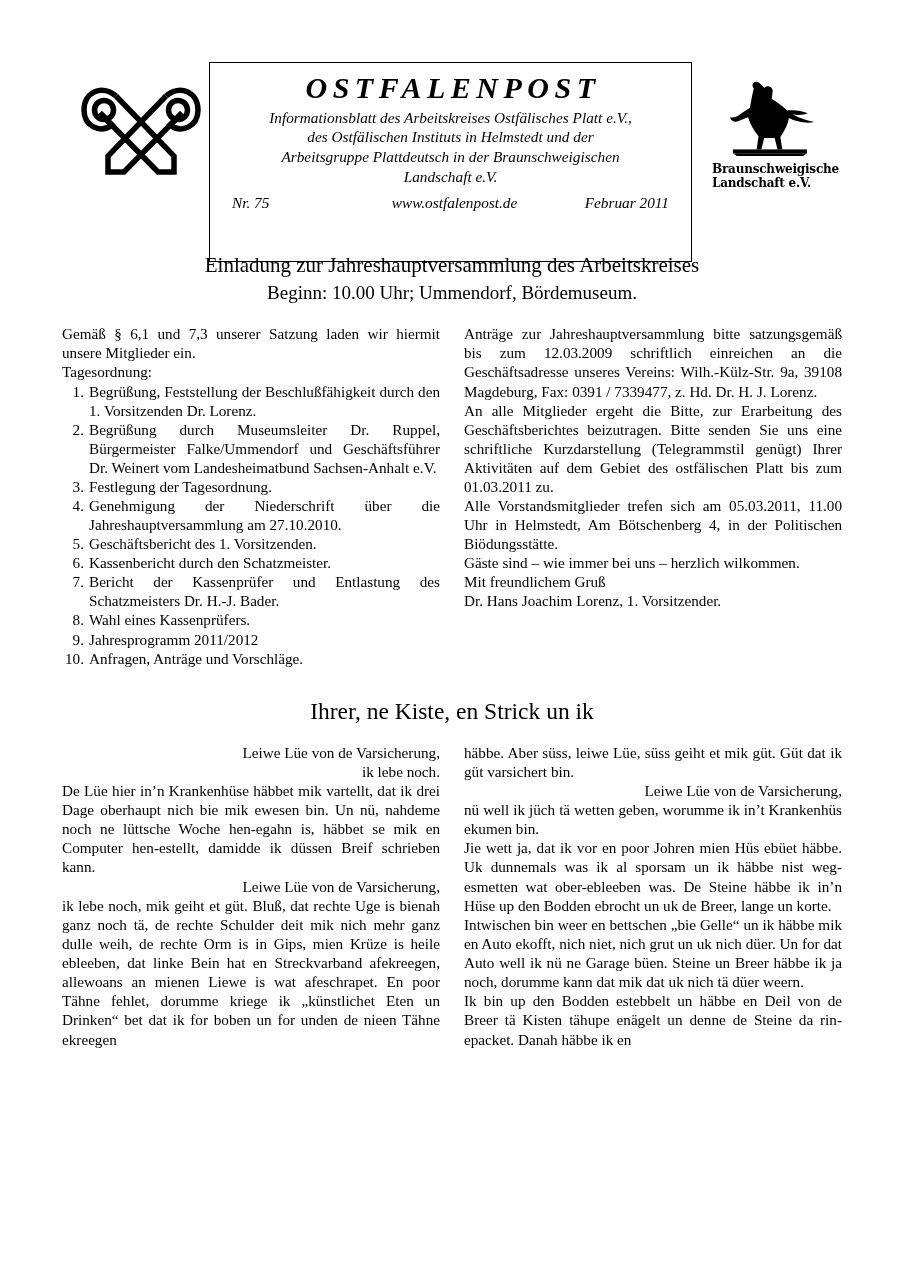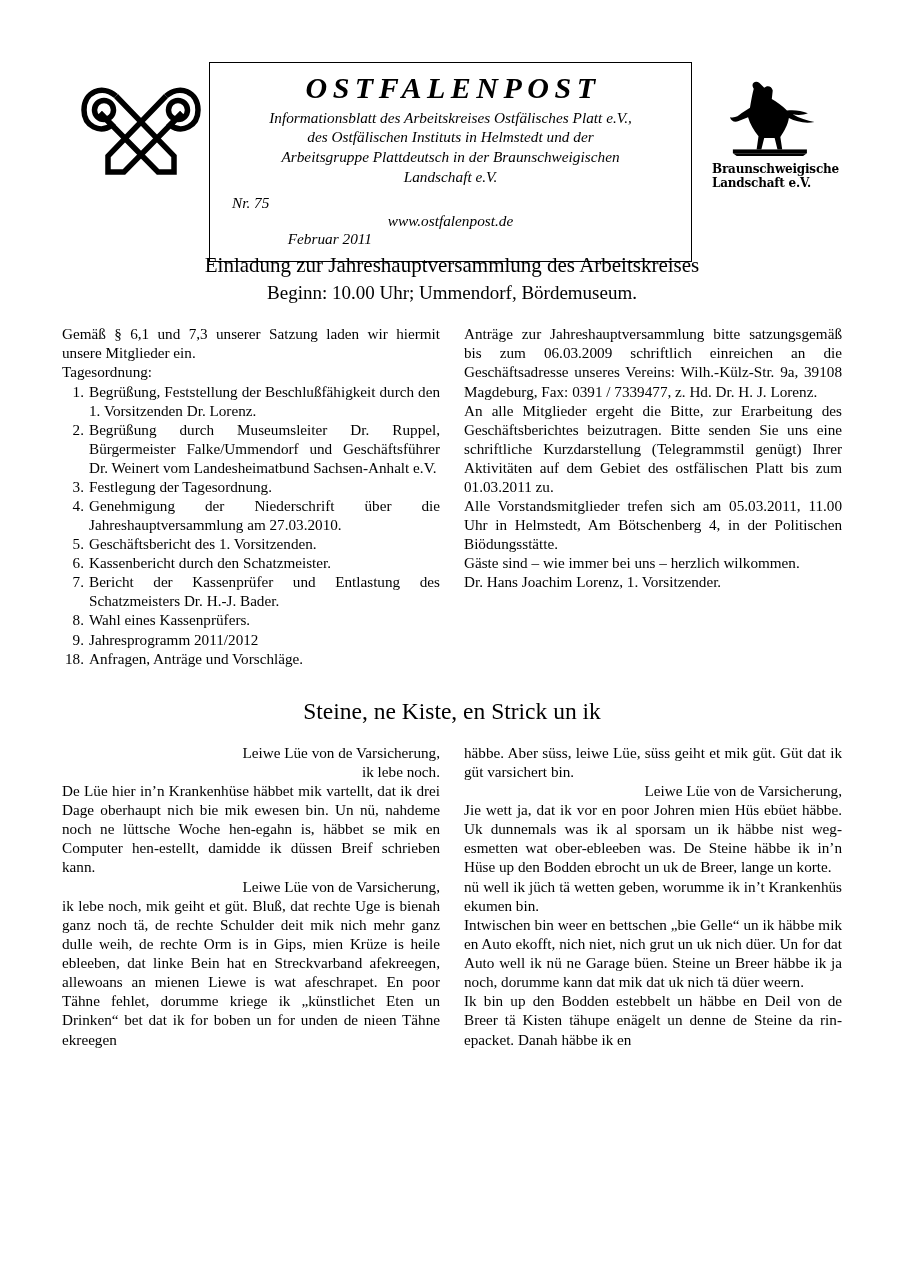--- a/index.html
+++ b/index.html
@@ -54,21 +54,20 @@
     font-size: 15.3px;
     line-height: 1.30;
     margin-top: 4px;
     padding: 0 8px;
   }
   .issue-row {
     display: flex;
     font-size: 15.3px;
     margin-top: 7px;
     padding: 0 22px;
-    flex-direction: column;
   }
   .issue-no { width: 148px; text-align: left; }
   .issue-url { flex: 1; text-align: center; }
   .issue-date { width: 140px; text-align: right; }
 
   .logo-right {
     position: absolute;
     left: 702px;
     top: 16px;
     width: 132px;
@@ -246,51 +245,52 @@
 
 <div class="columns">
 
   <div class="col">
     <p>Gemäß § 6,1 und 7,3 unserer Satzung laden wir hiermit unsere Mitglieder ein.</p>
     <p class="nojust">Tagesordnung:</p>
     <ol class="agenda">
       <li><span class="num">1.</span><span>Begrüßung, Feststellung der Beschlußfähigkeit durch den 1. Vorsitzenden Dr. Lorenz.</span></li>
       <li><span class="num">2.</span><span>Begrüßung durch Museumsleiter Dr. Ruppel, Bürgermeister Falke/Ummendorf und Geschäftsführer Dr. Weinert vom Landesheimatbund Sachsen-Anhalt e.V.</span></li>
       <li><span class="num">3.</span><span>Festlegung der Tagesordnung.</span></li>
-      <li><span class="num">4.</span><span>Genehmigung der Niederschrift über die Jahreshauptversammlung am 27.03.2010.</span></li>
+      <li><span class="num">4.</span><span>Genehmigung der Niederschrift über die Jahreshauptversammlung am 27.10.2010.</span></li>
       <li><span class="num">5.</span><span>Geschäftsbericht des 1. Vorsitzenden.</span></li>
       <li><span class="num">6.</span><span>Kassenbericht durch den Schatzmeister.</span></li>
       <li><span class="num">7.</span><span>Bericht der Kassenprüfer und Entlastung des Schatzmeisters Dr. H.-J. Bader.</span></li>
       <li><span class="num">8.</span><span>Wahl eines Kassenprüfers.</span></li>
       <li><span class="num">9.</span><span>Jahresprogramm 2011/2012</span></li>
-      <li class="wide"><span class="num">18.</span><span>Anfragen, Anträge und Vorschläge.</span></li>
+      <li class="wide"><span class="num">10.</span><span>Anfragen, Anträge und Vorschläge.</span></li>
     </ol>
   </div>
 
   <div class="col">
-    <p>Anträge zur Jahreshauptversammlung bitte satzungsgemäß bis zum 06.03.2009 schriftlich einreichen an die Geschäftsadresse unseres Vereins: Wilh.-Külz-Str. 9a, 39108 Magdeburg, Fax: 0391 / 7339477, z. Hd. Dr. H. J. Lorenz.</p>
+    <p>Anträge zur Jahreshauptversammlung bitte satzungsgemäß bis zum 12.03.2009 schriftlich einreichen an die Geschäftsadresse unseres Vereins: Wilh.-Külz-Str. 9a, 39108 Magdeburg, Fax: 0391 / 7339477, z. Hd. Dr. H. J. Lorenz.</p>
     <p>An alle Mitglieder ergeht die Bitte, zur Erarbeitung des Geschäftsberichtes beizutragen. Bitte senden Sie uns eine schriftliche Kurzdarstellung (Telegrammstil genügt) Ihrer Aktivitäten auf dem Gebiet des ostfälischen Platt bis zum 01.03.2011 zu.</p>
     <p>Alle Vorstandsmitglieder trefen sich am 05.03.2011, 11.00 Uhr in Helmstedt, Am Bötschenberg 4, in der Politischen Biödungsstätte.</p>
     <p>Gäste sind – wie immer bei uns – herzlich wilkommen.</p>
+    <p class="nojust">Mit freundlichem Gruß</p>
     <p class="nojust">Dr. Hans Joachim Lorenz, 1. Vorsitzender.</p>
   </div>
 </div>
 
-<div class="story-title">Steine, ne Kiste, en Strick un ik</div>
+<div class="story-title">Ihrer, ne Kiste, en Strick un ik</div>
 
 <div class="story-columns">
   <div class="story-col">
     <p class="nojust">Leiwe Lüe von de Varsicherung,</p>
     <p class="nojust">ik lebe noch.</p>
     <p>De Lüe hier in’n Krankenhüse häbbet mik vartellt, dat ik drei Dage oberhaupt nich bie mik ewesen bin. Un nü, nahdeme noch ne lüttsche Woche hen-egahn is, häbbet se mik en Computer hen-estellt, damidde ik düssen Breif schrieben kann.</p>
     <p class="nojust">Leiwe Lüe von de Varsicherung,</p>
     <p class="lastline">ik lebe noch, mik geiht et güt. Bluß, dat rechte Uge is bienah ganz noch tä, de rechte Schulder deit mik nich mehr ganz dulle weih, de rechte Orm is in Gips, mien Krüze is heile ebleeben, dat linke Bein hat en Streckvarband afekreegen, allewoans an mienen Liewe is wat afeschrapet. En poor Tähne fehlet, dorumme kriege ik „künstlichet Eten un Drinken“ bet dat ik for boben un for unden de nieen Tähne ekreegen</p>
   </div>
 
   <div class="story-col">
     <p>häbbe. Aber süss, leiwe Lüe, süss geiht et mik güt. Güt dat ik güt varsichert bin.</p>
     <p class="nojust">Leiwe Lüe von de Varsicherung,</p>
+    <p>nü well ik jüch tä wetten geben, worumme ik in’t Krankenhüs ekumen bin.</p>
     <p>Jie wett ja, dat ik vor en poor Johren mien Hüs ebüet häbbe. Uk dunnemals was ik al sporsam un ik häbbe nist weg-esmetten wat ober-ebleeben was. De Steine häbbe ik in’n Hüse up den Bodden ebrocht un uk de Breer, lange un korte.</p>
-    <p>nü well ik jüch tä wetten geben, worumme ik in’t Krankenhüs ekumen bin.</p>
     <p>Intwischen bin weer en bettschen „bie Gelle“ un ik häbbe mik en Auto ekofft, nich niet, nich grut un uk nich düer. Un for dat Auto well ik nü ne Garage büen. Steine un Breer häbbe ik ja noch, dorumme kann dat mik dat uk nich tä düer weern.</p>
     <p class="lastline">Ik bin up den Bodden estebbelt un häbbe en Deil von de Breer tä Kisten tähupe enägelt un denne de Steine da rin-epacket. Danah häbbe ik en</p>
   </div>
 </div>
 
 </body></html>

